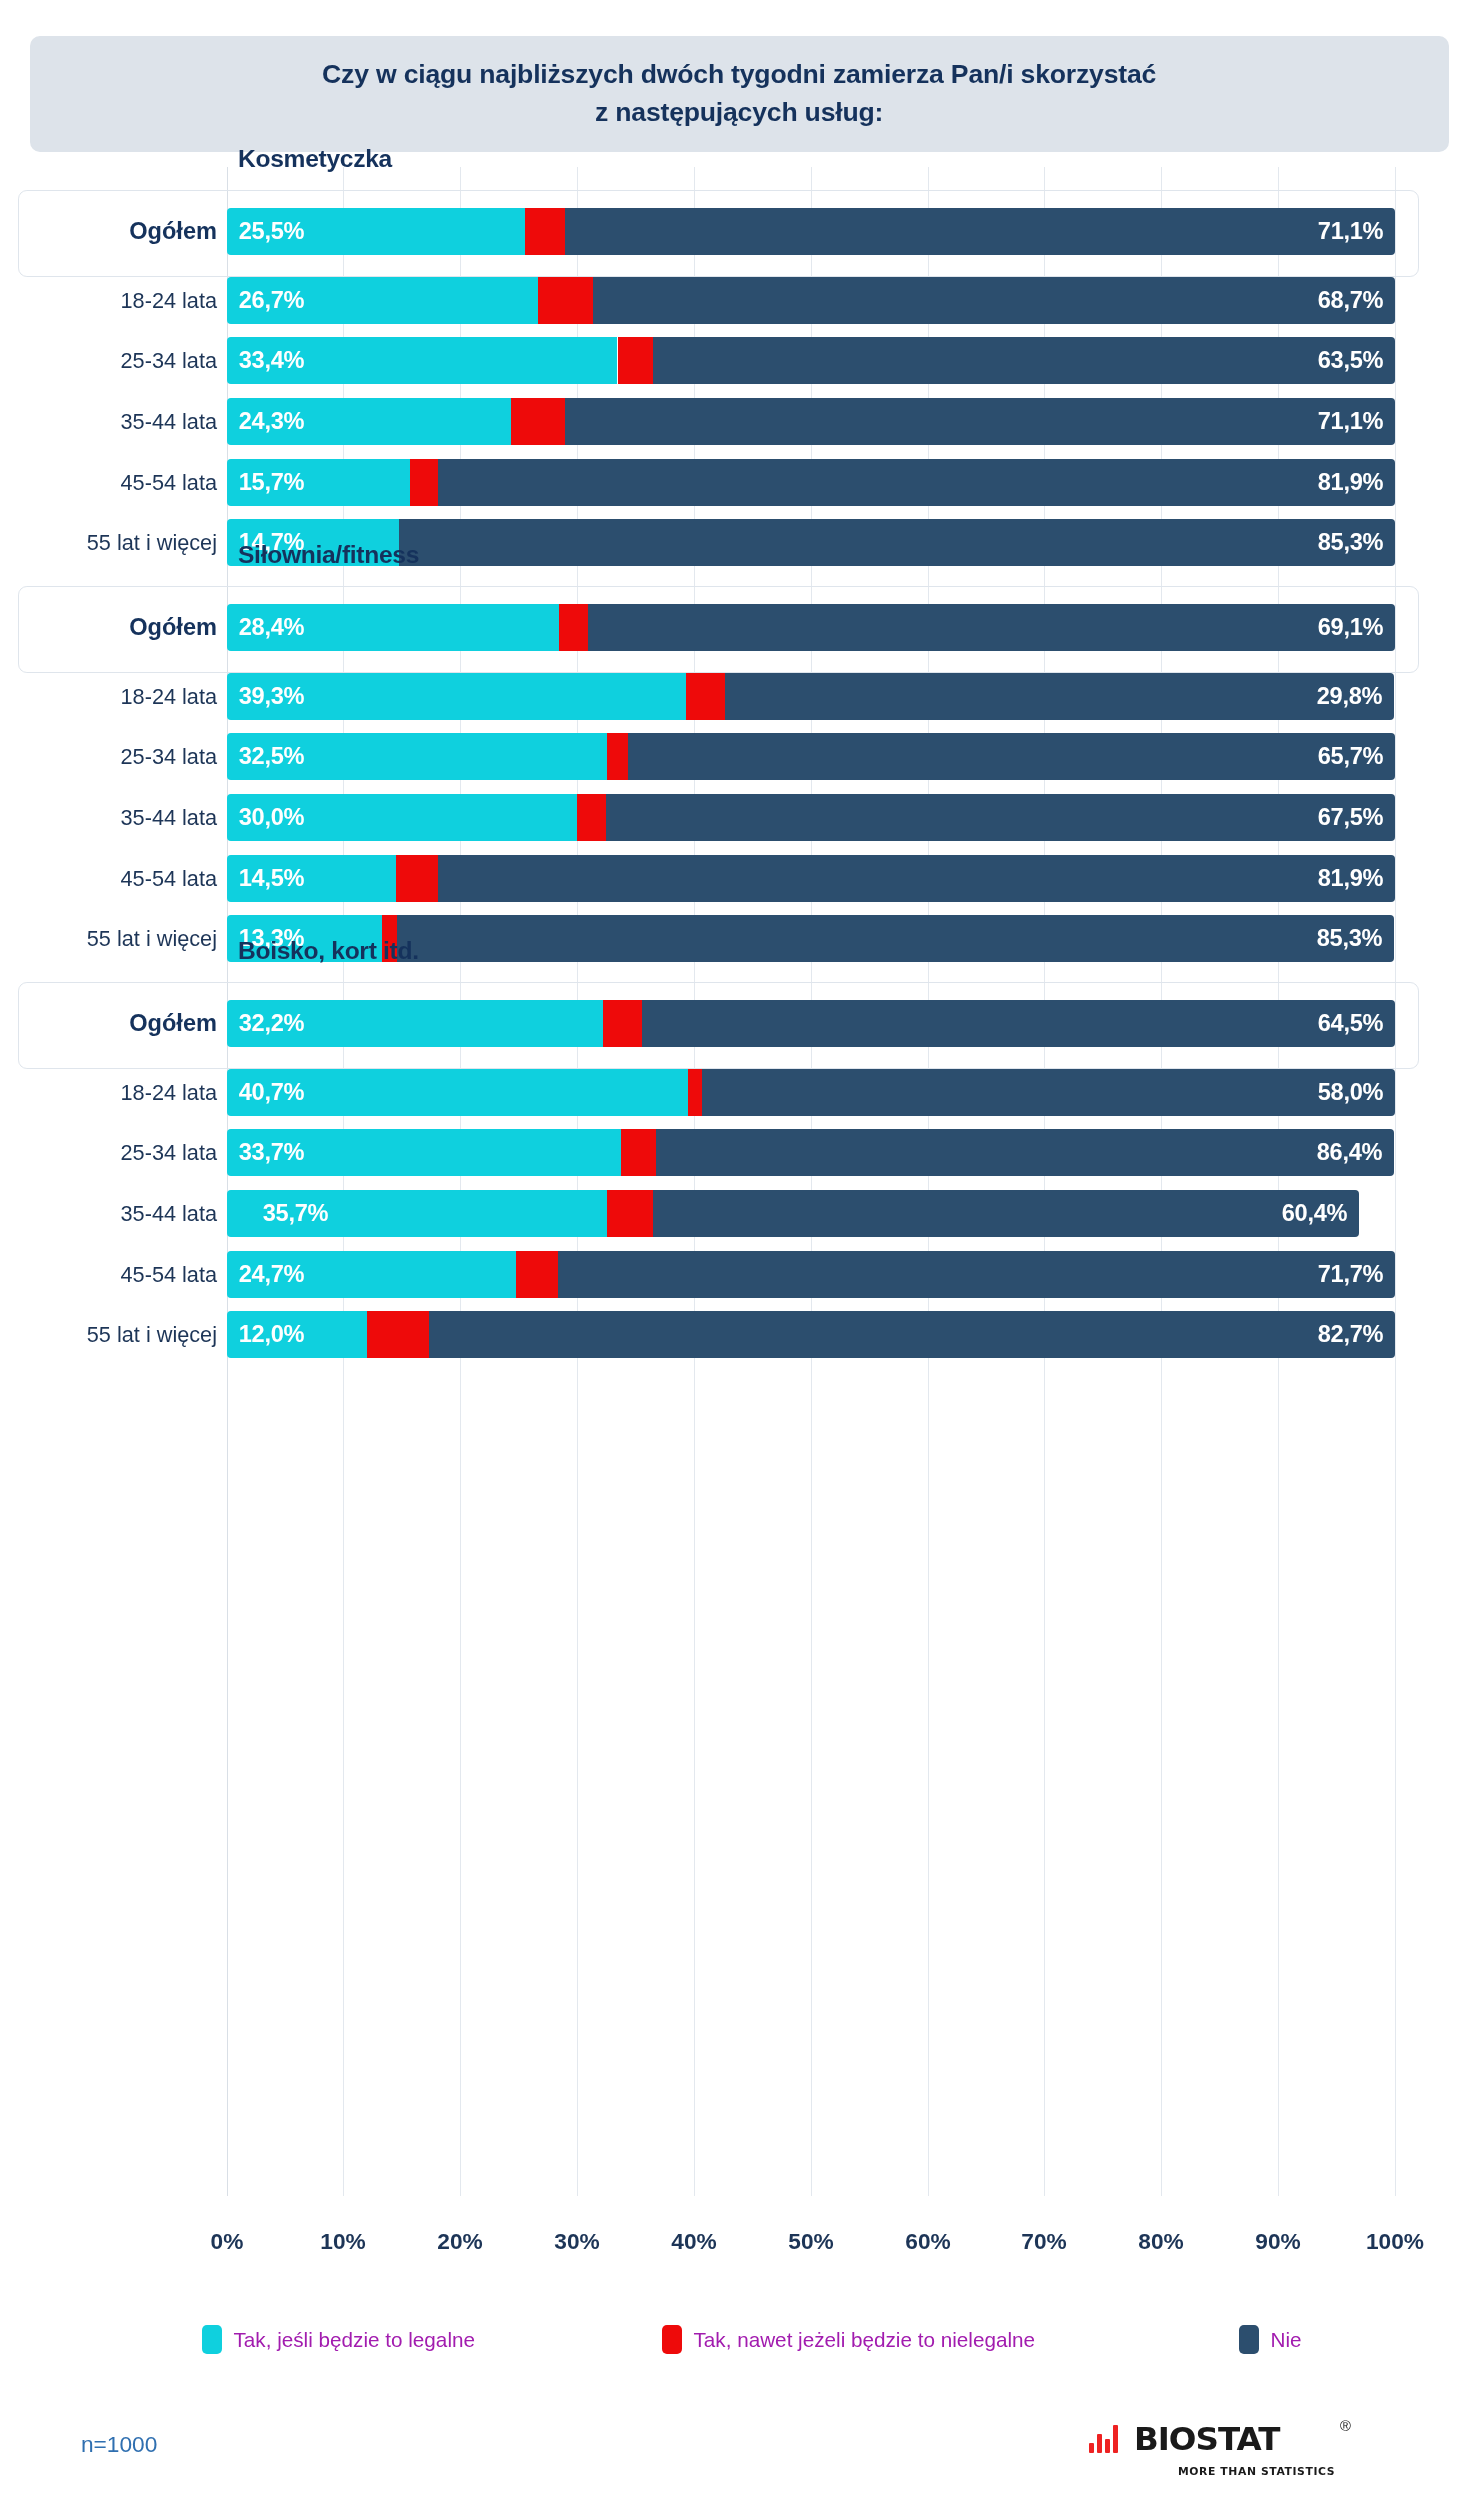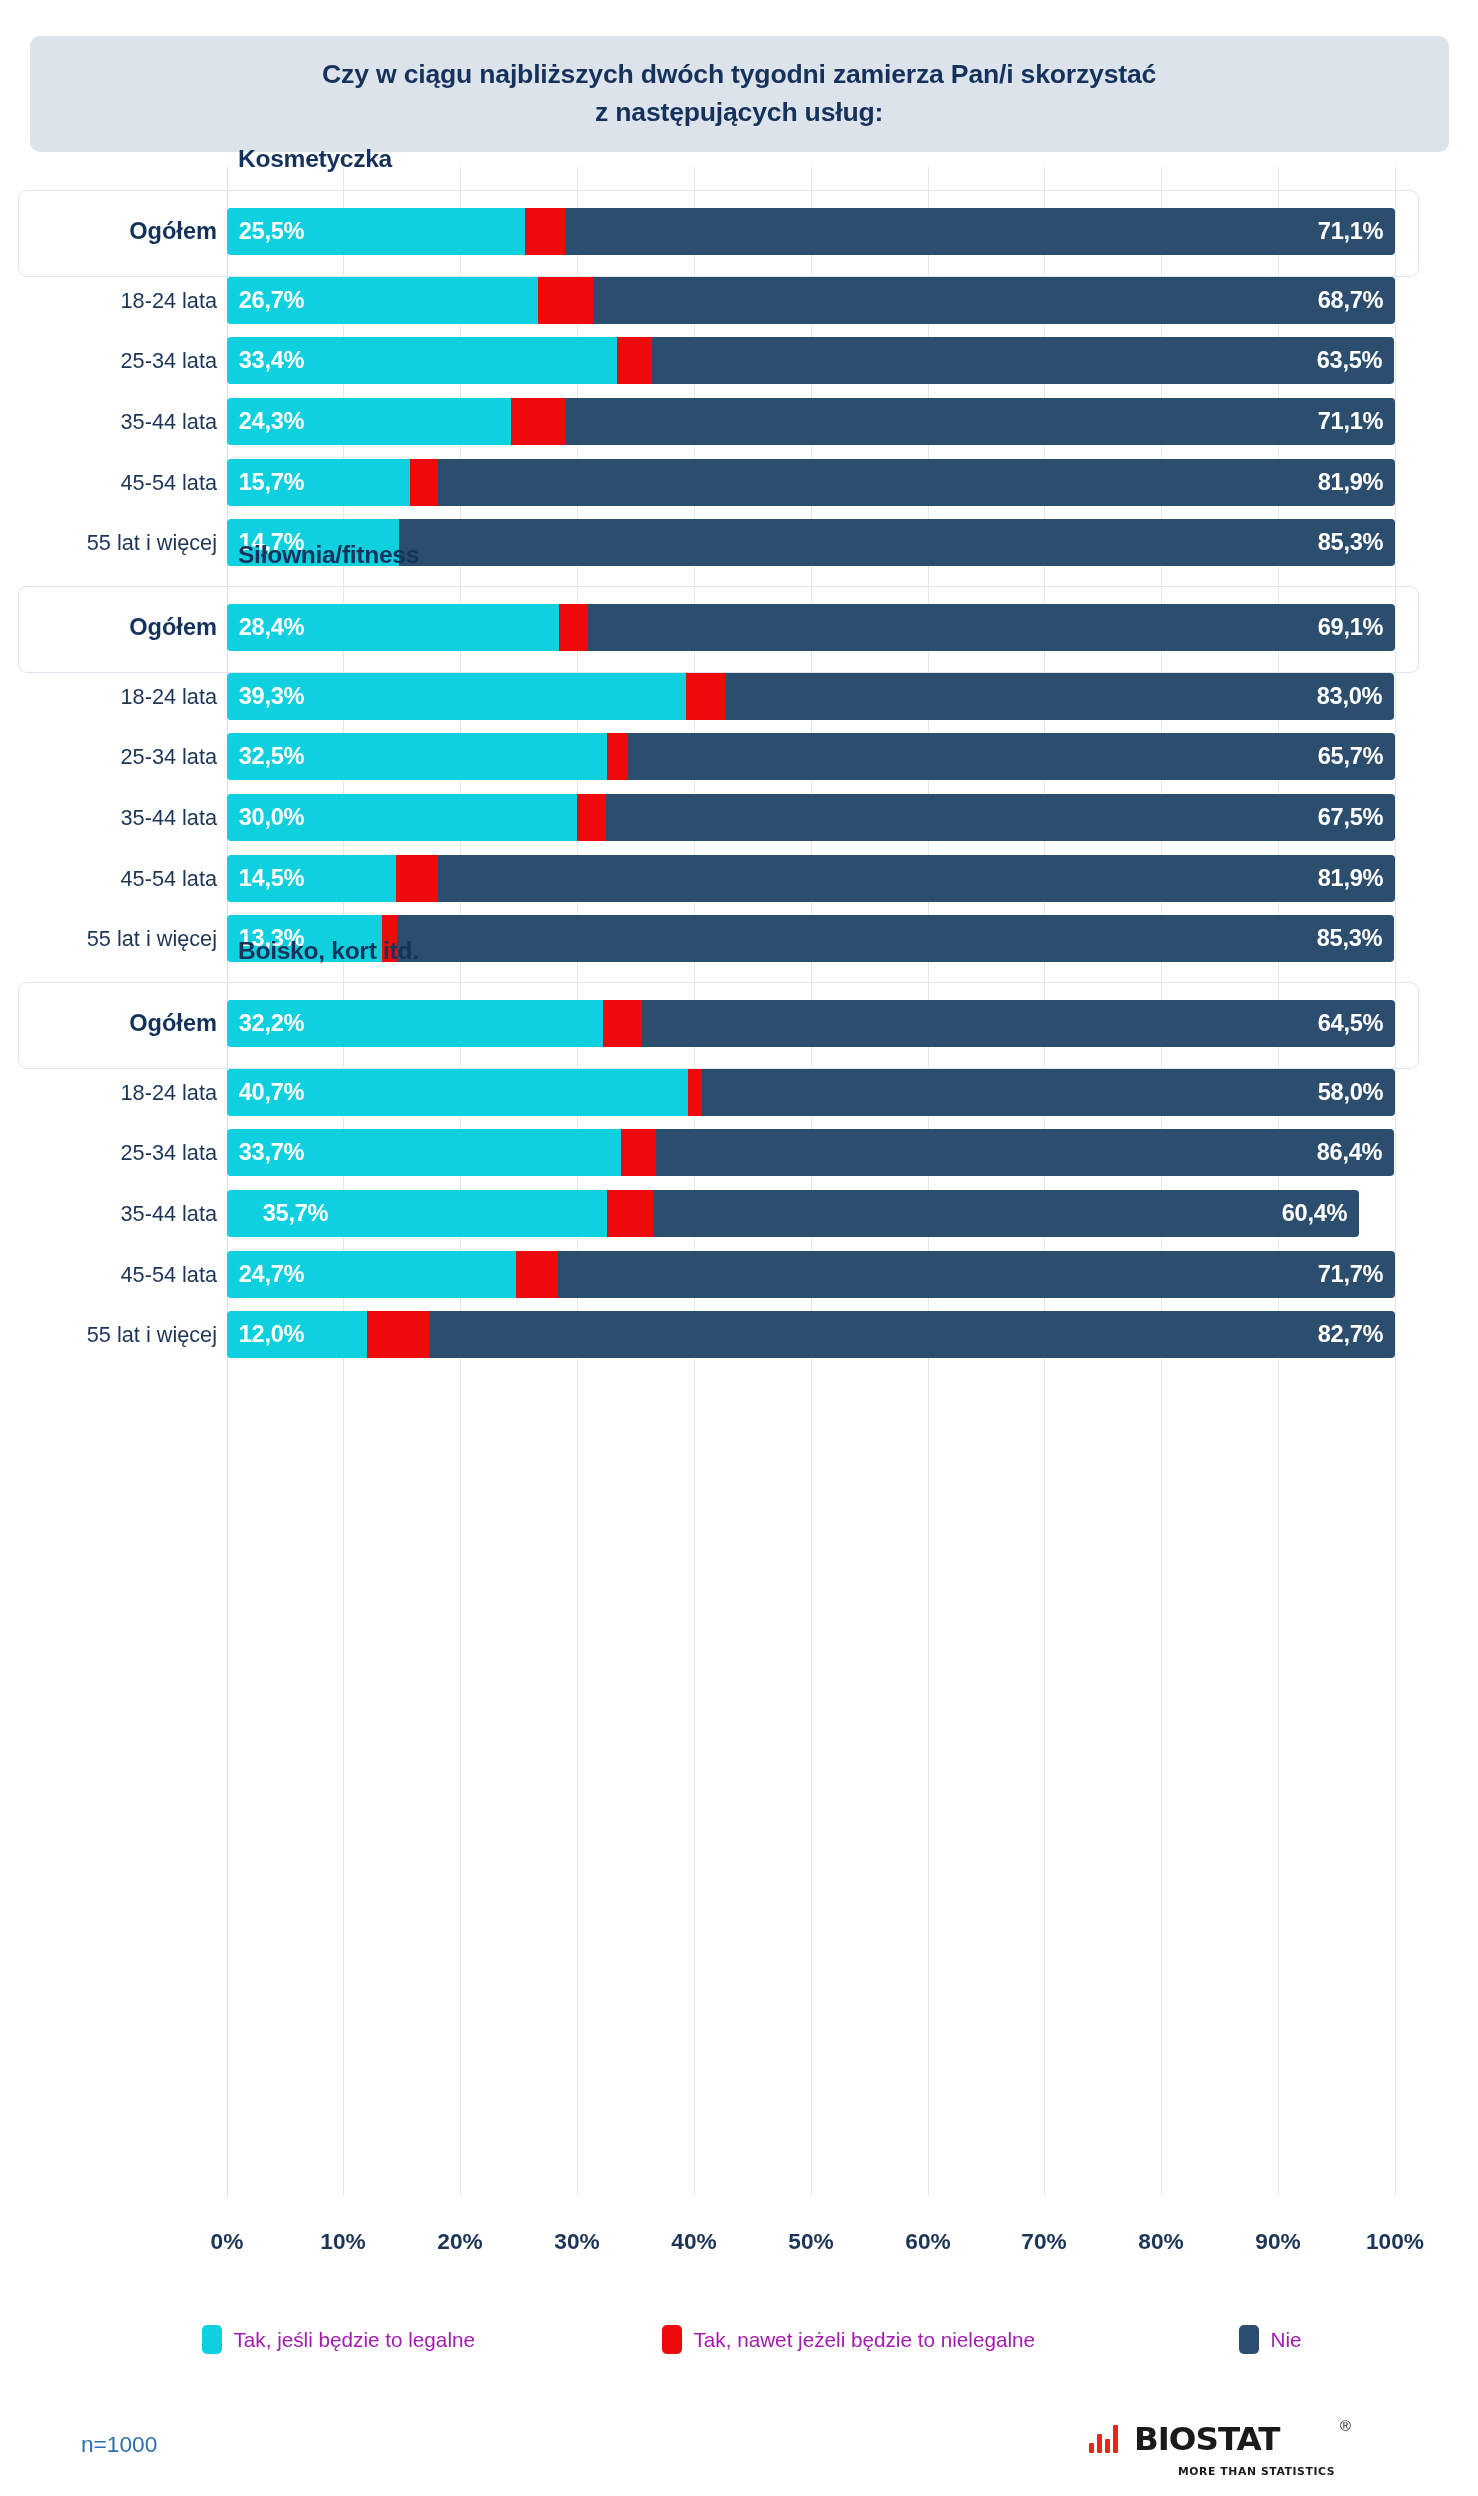--- a/index.html
+++ b/index.html
@@ -156,21 +156,21 @@
           <div class="seg seg-illegal" style="width: 55px;">
             <span class="lbl after-red">4,7%</span>
           </div>
           <div class="seg seg-no" style="width: 803px;">
             <span class="lbl no-right">68,7%</span>
           </div>
         </div>
       </div>
       <div class="row" style="top: 170px;">
         <div class="row-label">25-34 lata</div>
-        <div class="bar" style="width: 1168px;">
+        <div class="bar" style="width: 1168px; justify-content: space-between;">
           <div class="seg seg-yes" style="width: 390px;">
             <span class="lbl in-yes">33,4%</span>
           </div>
           <div class="seg seg-illegal" style="width: 35px;">
             <span class="lbl after-red">3,0%</span>
           </div>
           <div class="seg seg-no" style="width: 742px;">
             <span class="lbl no-right">63,5%</span>
           </div>
         </div>
@@ -233,21 +233,21 @@
       <div class="row" style="top: 506px;">
         <div class="row-label">18-24 lata</div>
         <div class="bar" style="width: 1168px;">
           <div class="seg seg-yes" style="width: 459px;">
             <span class="lbl in-yes">39,3%</span>
           </div>
           <div class="seg seg-illegal" style="width: 39px;">
             <span class="lbl after-red">3,3%</span>
           </div>
           <div class="seg seg-no" style="width: 669px;">
-            <span class="lbl no-right">83,0%</span>
+            <span class="lbl no-right">29,8%</span>
           </div>
         </div>
       </div>
       <div class="row" style="top: 566px;">
         <div class="row-label">25-34 lata</div>
         <div class="bar" style="width: 1168px;">
           <div class="seg seg-yes" style="width: 380px;">
             <span class="lbl in-yes">32,5%</span>
           </div>
           <div class="seg seg-illegal" style="width: 21px;">

